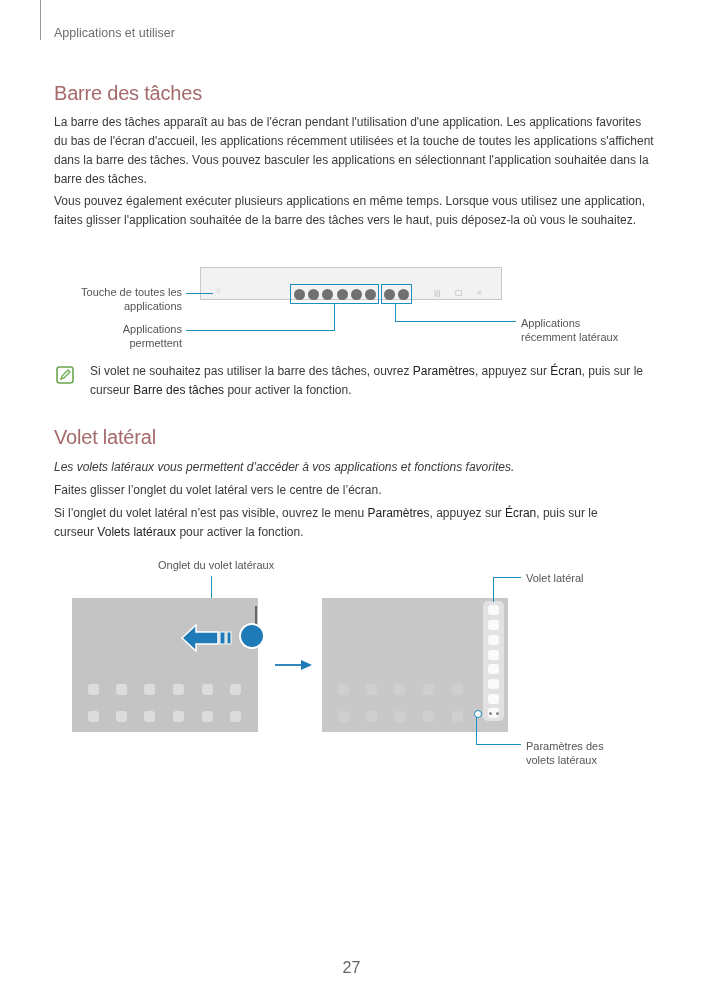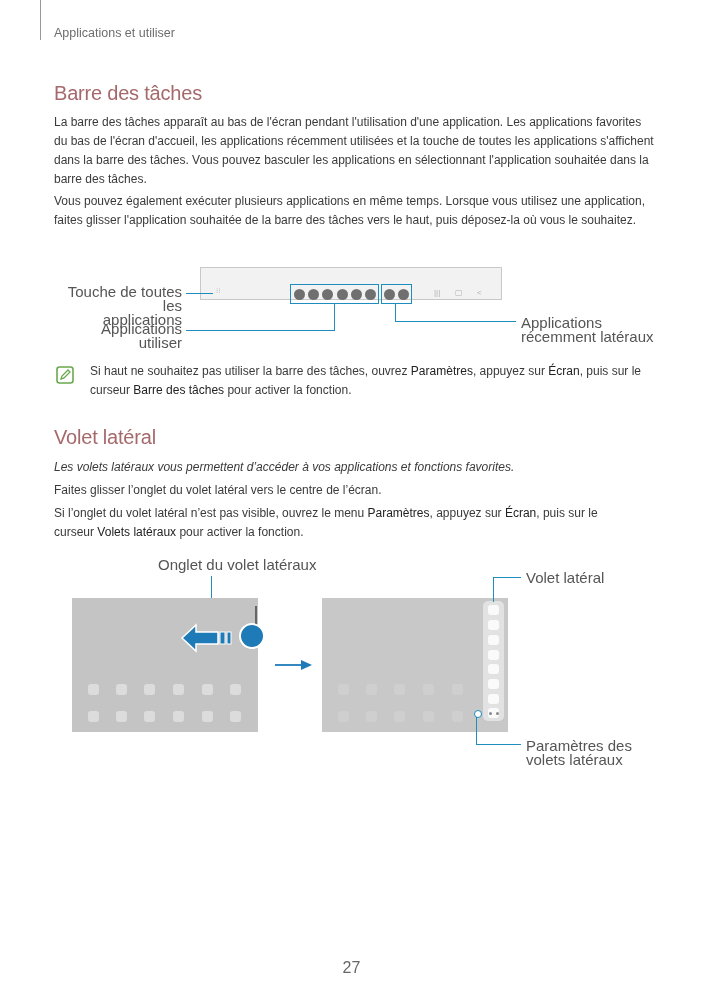--- a/index.html
+++ b/index.html
@@ -3,21 +3,21 @@
 <meta charset="utf-8">
 <style>
   html,body{margin:0;padding:0;background:#fff;}
   body{width:703px;height:994px;position:relative;overflow:hidden;font-family:"Liberation Sans","DejaVu Sans",sans-serif;color:#3a3a3a;}
   .abs{position:absolute;}
   .margin-rule{left:40px;top:0;width:1px;height:40px;background:#999;}
   .running-header{left:54px;top:26px;font-size:12.5px;color:#6d6d6d;}
   .h2{font-size:20px;color:#a5696b;font-weight:normal;letter-spacing:-0.2px;}
   .para{font-size:12px;line-height:19px;color:#3a3a3a;width:600px;}
   .para b{color:#222;font-weight:normal;}
-  .callout{font-size:15px;line-height:14px;color:#555;}
+  .callout{font-size:11px;line-height:14px;color:#555;}
   .callout.r{text-align:right;}
   .line{background:#1f8dbd;}
   .taskbar{left:200px;top:267px;width:302px;height:33px;background:#f2f2f2;border:1px solid #c8c8c8;box-sizing:border-box;}
   .dot{width:11px;height:11px;border-radius:50%;background:#707070;position:absolute;top:289px;}
   .navicon{position:absolute;top:288px;font-size:8px;color:#b0b0b0;}
   .box{border:1.3px solid #1f8dbd;box-sizing:border-box;}
   .note-icon{left:56px;top:366px;width:18px;height:18px;}
   .tablet{background:#c4c4c4;}
   .tile{position:absolute;width:11px;height:11px;border-radius:3px;background:#dcdcdc;}
   .tile.faint{background:#cfcfcf;}
@@ -60,35 +60,35 @@
   <div class="abs line" style="left:334px;top:304px;width:1.3px;height:27px;"></div>
   <div class="abs line" style="left:395px;top:304px;width:1.3px;height:18px;"></div>
   <div class="abs line" style="left:395px;top:321px;width:121px;height:1.3px;"></div>
 
   <div class="abs callout r" style="left:60px;top:285px;width:122px;">
     <div>Touche de toutes les</div>
     <div>applications</div>
   </div>
   <div class="abs callout r" style="left:60px;top:322px;width:122px;">
     <div>Applications</div>
-    <div>utiliser</div>
+    <div>permettent</div>
   </div>
   <div class="abs callout" style="left:521px;top:316px;width:150px;">
     <div>Applications</div>
     <div>récemment latéraux</div>
   </div>
 </div>
 
 <svg class="abs note-icon" viewBox="0 0 18 18">
   <rect x="1" y="1" width="16" height="16" rx="2.5" fill="none" stroke="#6aa84f" stroke-width="1.6"></rect>
   <path d="M5 13 L6 10 L12 4 L14 6 L8 12 Z" fill="none" stroke="#6aa84f" stroke-width="1.3"></path>
   <path d="M5 13 L8 12" stroke="#6aa84f" stroke-width="1.3"></path>
 </svg>
 <div class="abs para" style="left:90px;top:362px;width:560px;">
-  <span>Si haut ne souhaitez pas utiliser la barre des tâches, ouvrez </span><b>Paramètres</b><span>, appuyez sur </span><b>Écran</b><span>, puis sur le curseur </span><b>Barre des tâches</b><span> pour activer la fonction.</span>
+  <span>Si volet ne souhaitez pas utiliser la barre des tâches, ouvrez </span><b>Paramètres</b><span>, appuyez sur </span><b>Écran</b><span>, puis sur le curseur </span><b>Barre des tâches</b><span> pour activer la fonction.</span>
 </div>
 
 <div class="abs h2" style="left:54px;top:426px;">Volet latéral</div>
 <div class="abs para" style="left:54px;top:458px;font-style:italic;">Les volets latéraux vous permettent d’accéder à vos applications et fonctions favorites.</div>
 <div class="abs para" style="left:54px;top:481px;">Faites glisser l’onglet du volet latéral vers le centre de l’écran.</div>
 <div class="abs para" style="left:54px;top:504px;width:580px;">
   <span>Si l’onglet du volet latéral n’est pas visible, ouvrez le menu </span><b>Paramètres</b><span>, appuyez sur </span><b>Écran</b><span>, puis sur le curseur </span><b>Volets latéraux</b><span> pour activer la fonction.</span>
 </div>
 
 <div>

